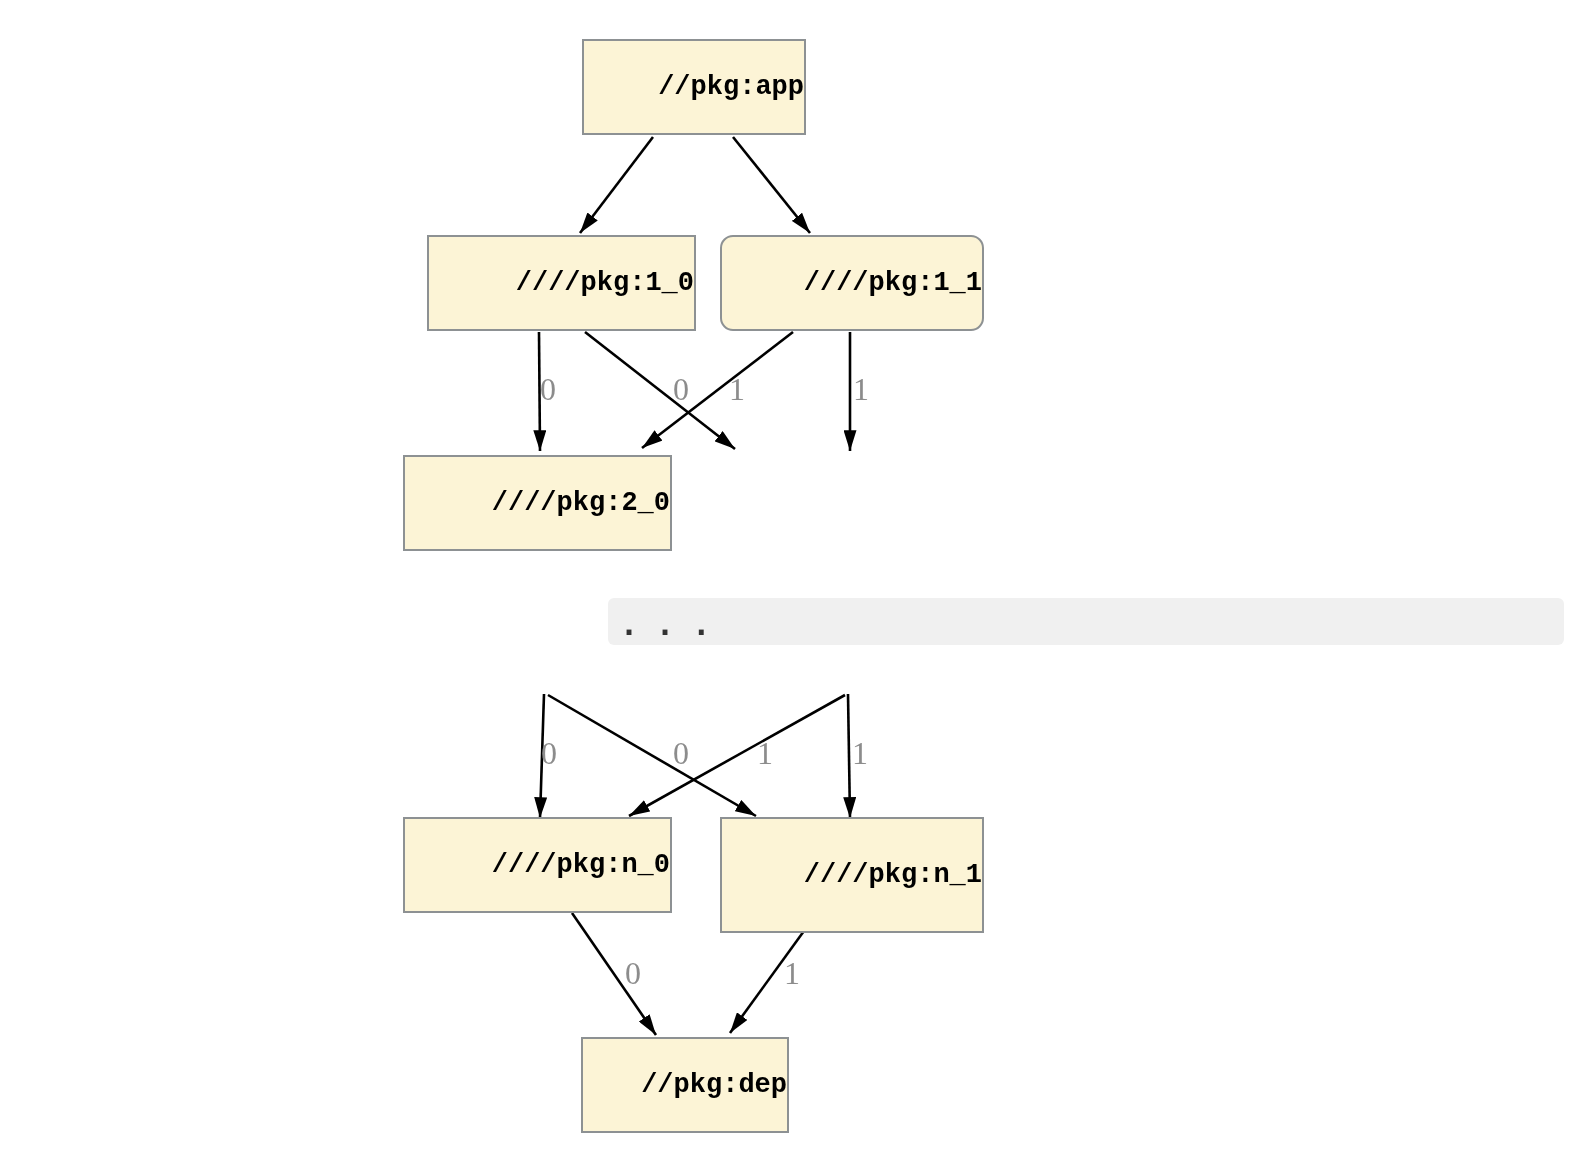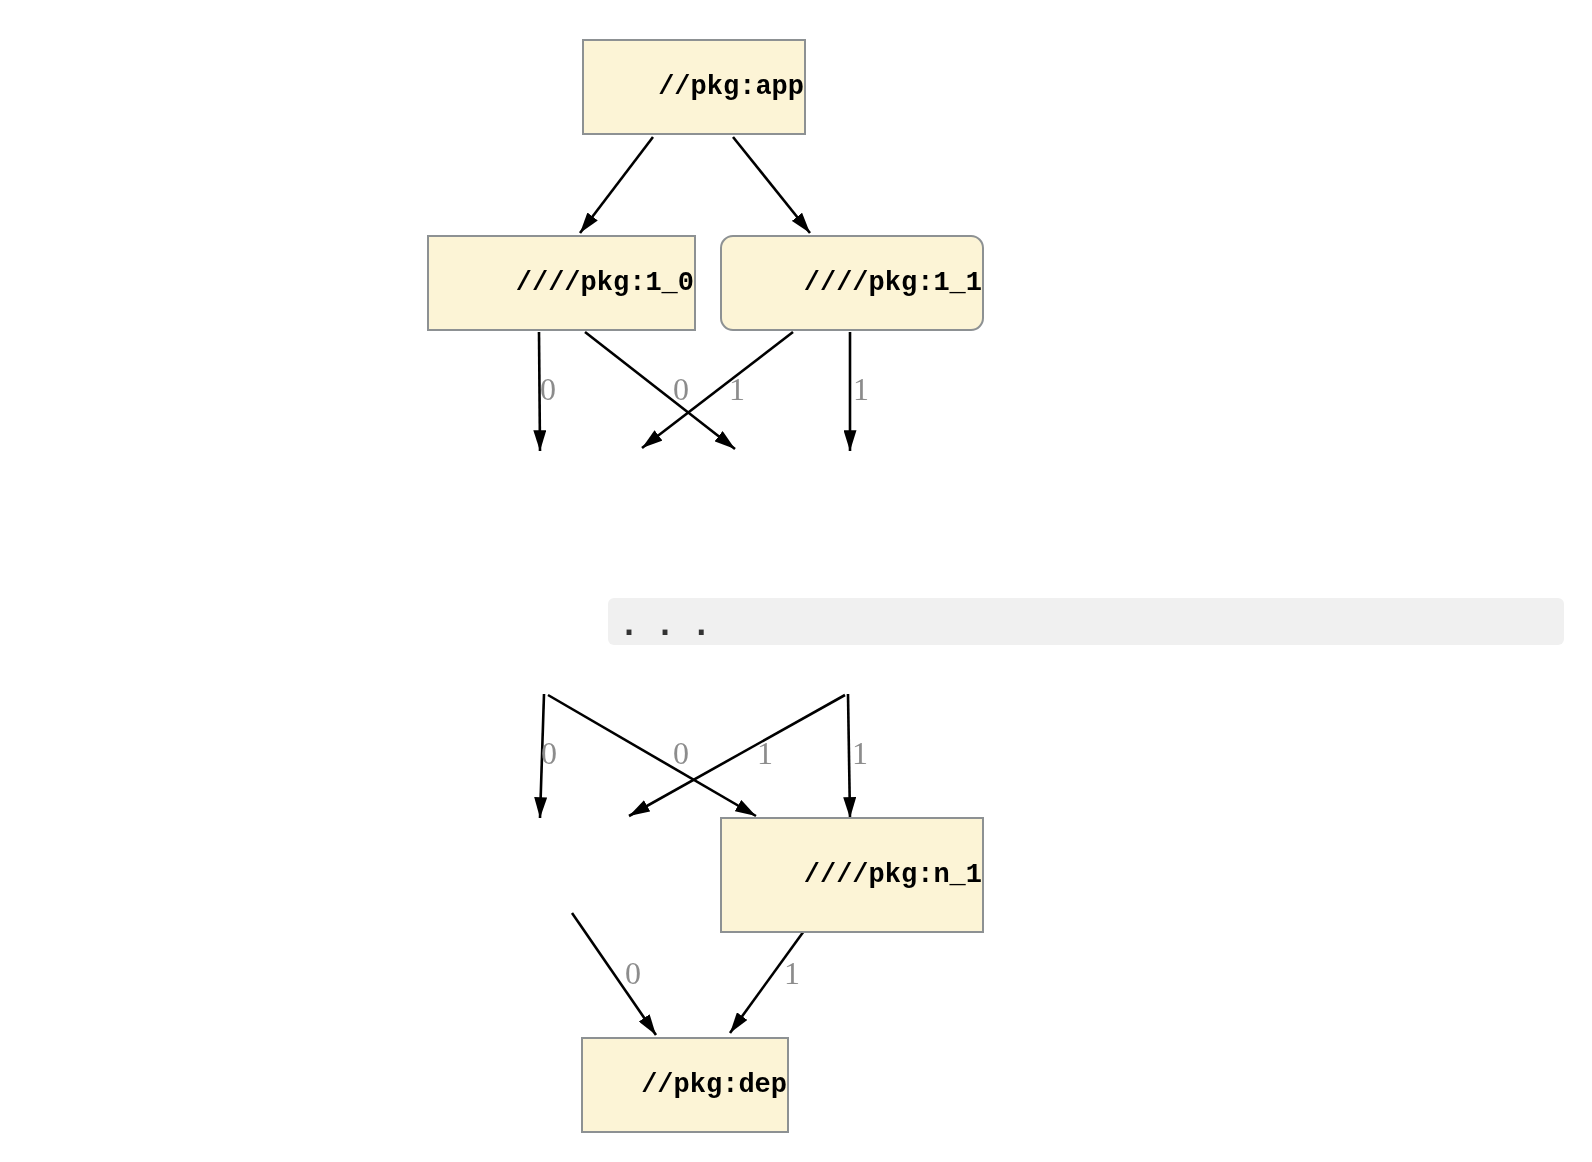--- a/index.html
+++ b/index.html
@@ -113,22 +113,28 @@
 
   <div class="node" id="node-app">
     <span>//pkg:app</span>
   </div>
   <div class="node" id="node-1_0">
     <span>////pkg:1_0</span>
   </div>
   <div class="node" id="node-1_1">
     <span>////pkg:1_1</span>
   </div>
+  <div class="node" id="node-2_0">
+    <span>////pkg:2_0</span>
+  </div>
   <div class="ellipsis-band">
     <span>. . .</span>
+  </div>
+  <div class="node" id="node-n_0">
+    <span>////pkg:n_0</span>
   </div>
   <div class="node" id="node-n_1">
     <span>////pkg:n_1</span>
   </div>
   <div class="node" id="node-dep">
     <span>//pkg:dep</span>
   </div>
 
 </div>
 

